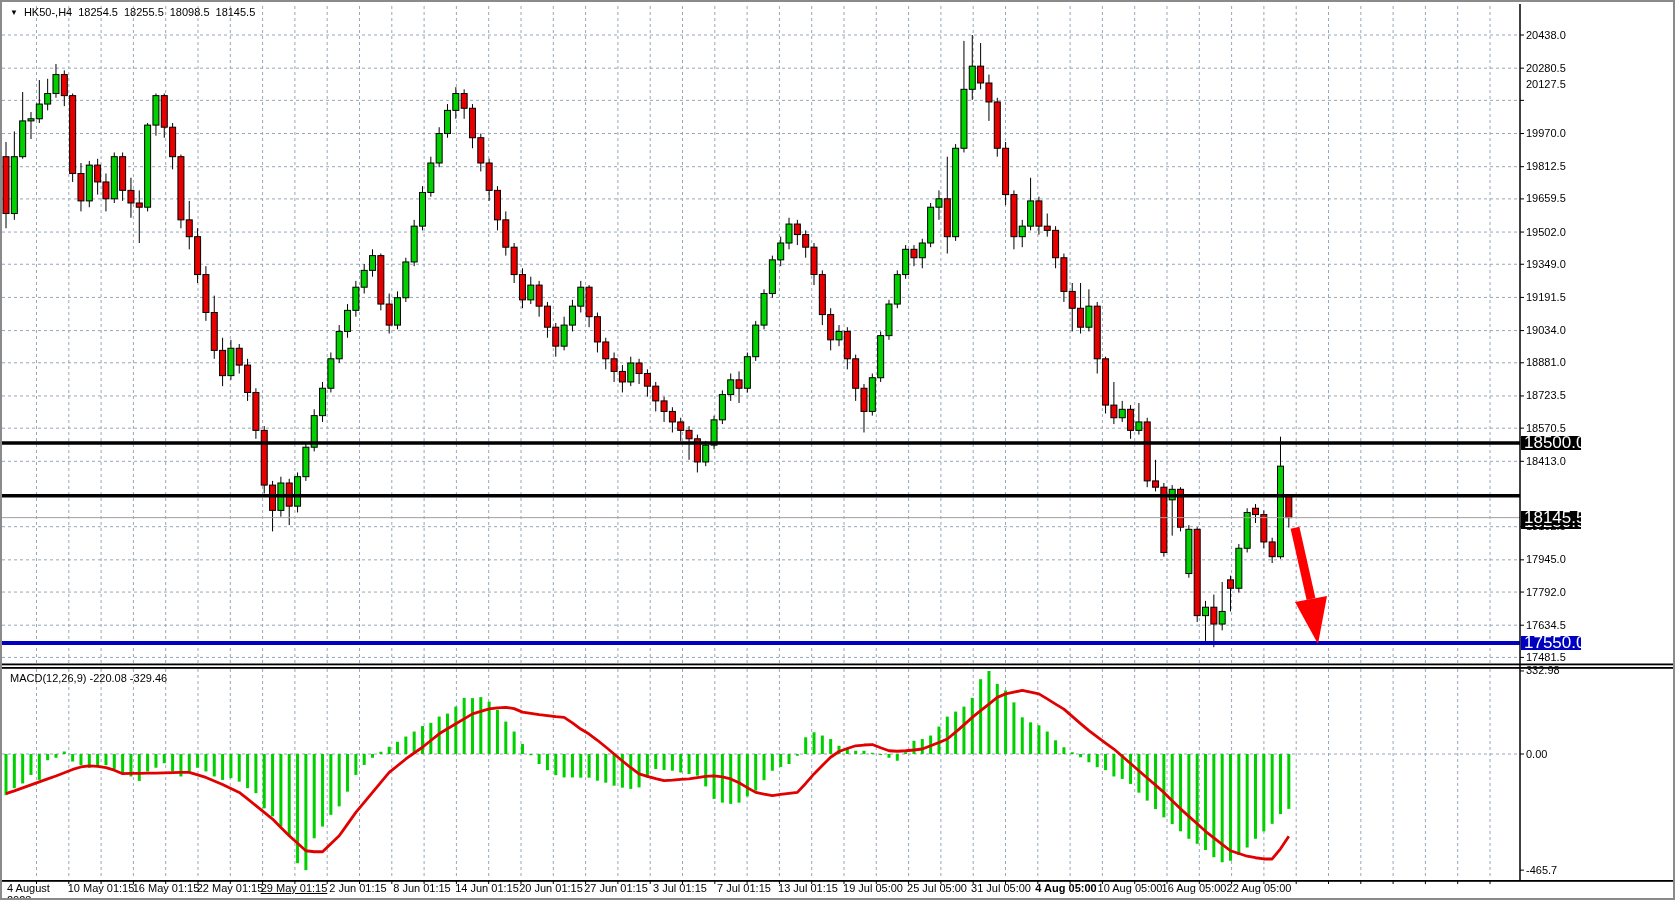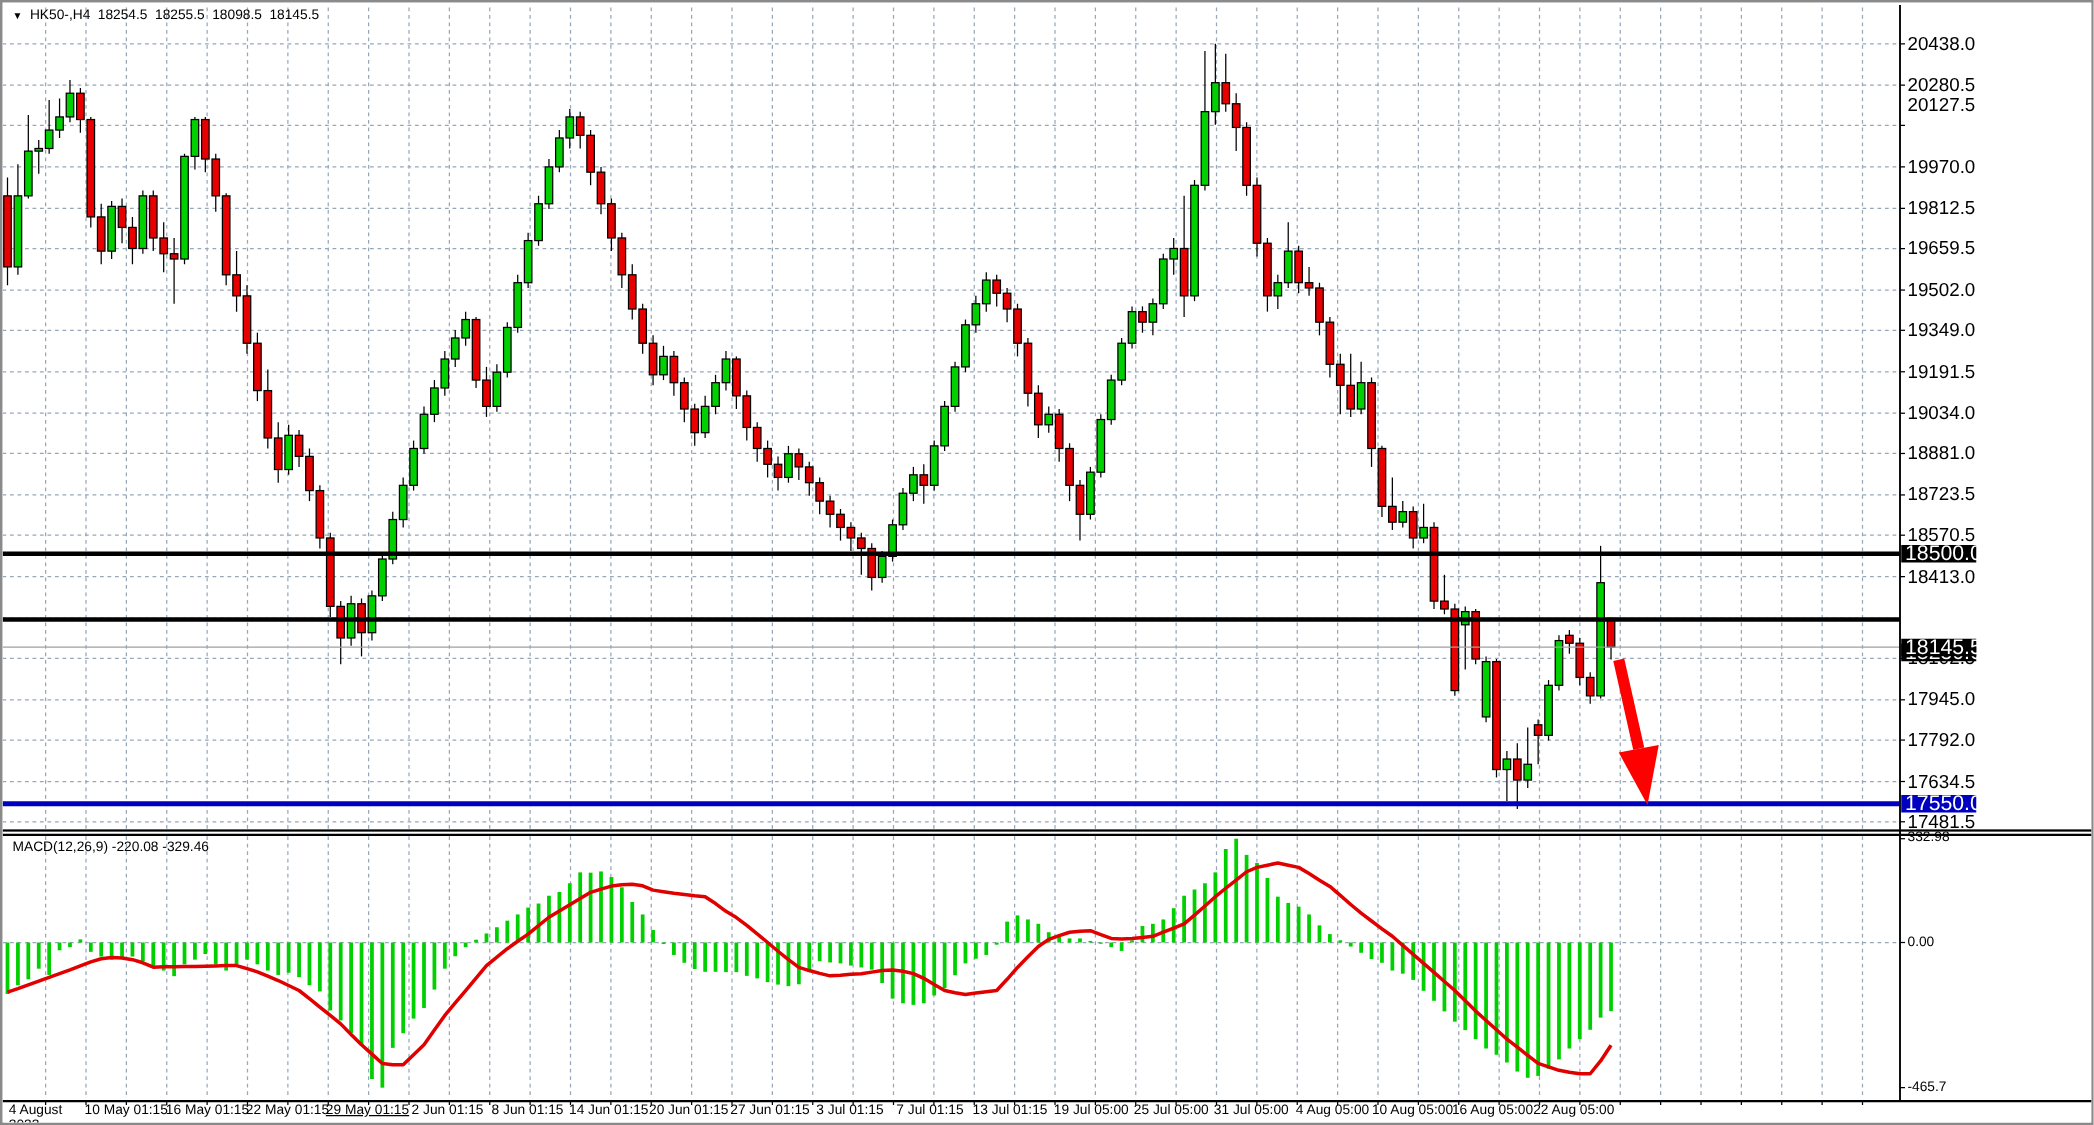--- a/index.html
+++ b/index.html
@@ -9,21 +9,21 @@
     box-sizing:border-box;border:2px solid #8a8a8a;
   }
   #chart-svg{position:absolute;left:0;top:0;z-index:1;}
   .overlay{position:absolute;left:0;top:0;width:1675px;height:900px;z-index:2;pointer-events:none;}
   .symbol-row{
     position:absolute;left:8px;top:4px;font-size:11px;color:#000;
     display:flex;align-items:center;gap:6px;white-space:nowrap;pointer-events:auto;
   }
   .symbol-row .dd{font-size:8px;line-height:11px;cursor:pointer;}
   .plabel{
-    position:absolute;left:1524px;font-size:15px;color:#000;height:13px;line-height:13px;
+    position:absolute;left:1524px;font-size:11px;color:#000;height:13px;line-height:13px;
   }
   .ptag{
     position:absolute;left:1519px;width:60px;height:14px;line-height:14px;
     font-size:17px;color:#fff;padding-left:3px;box-sizing:border-box;
   }
   .mlabel{position:absolute;left:1524px;font-size:11px;color:#000;height:13px;line-height:13px;}
   .tlabel{
     position:absolute;top:880px;width:100px;font-size:11px;color:#000;text-align:center;
   }
   .tlabel.first{text-align:left;width:70px;}
@@ -749,20 +749,20 @@
         <div class="tlabel" style="left: 370px;">8 Jun 01:15</div>
         <div class="tlabel" style="left: 435px;">14 Jun 01:15</div>
         <div class="tlabel" style="left: 499px;">20 Jun 01:15</div>
         <div class="tlabel" style="left: 564px;">27 Jun 01:15</div>
         <div class="tlabel" style="left: 628px;">3 Jul 01:15</div>
         <div class="tlabel" style="left: 692px;">7 Jul 01:15</div>
         <div class="tlabel" style="left: 756px;">13 Jul 01:15</div>
         <div class="tlabel" style="left: 821px;">19 Jul 05:00</div>
         <div class="tlabel" style="left: 885px;">25 Jul 05:00</div>
         <div class="tlabel" style="left: 949px;">31 Jul 05:00</div>
-        <div class="tlabel" style="left: 1014px;">4 Aug 05:00</div>
+        <div class="tlabel" style="left: 1014px; font-weight: bold;">4 Aug 05:00</div>
         <div class="tlabel" style="left: 1078px;">10 Aug 05:00</div>
         <div class="tlabel" style="left: 1142px;">16 Aug 05:00</div>
         <div class="tlabel" style="left: 1207px;">22 Aug 05:00</div>
         <div class="tlabel" style="left: 1228px; margin-top: 36px;">28 Aug 05:00</div>
       </div>
   </div>
 </div>
 
 </body></html>

